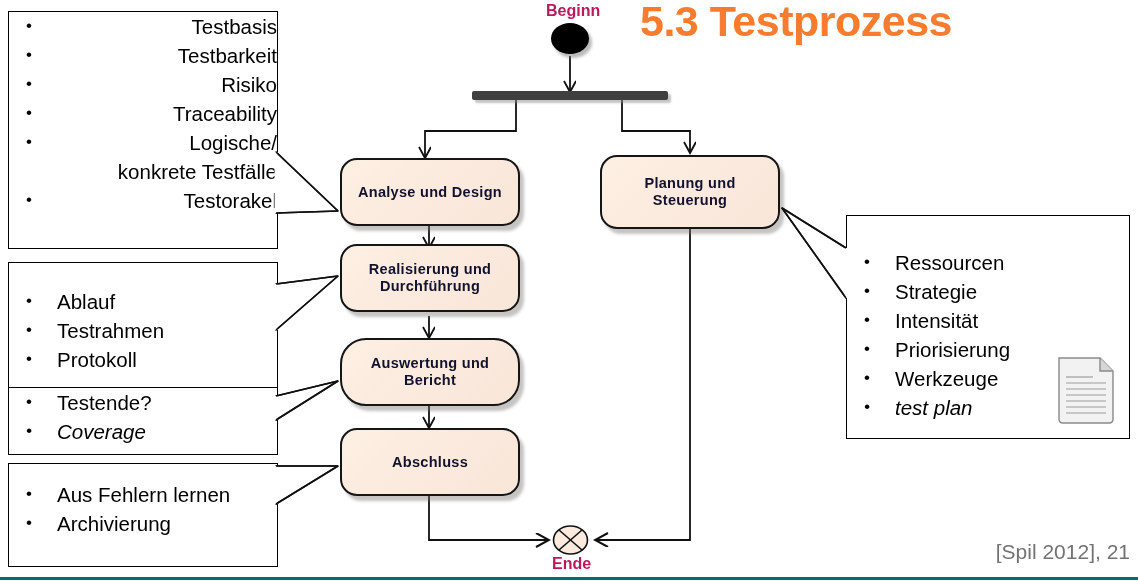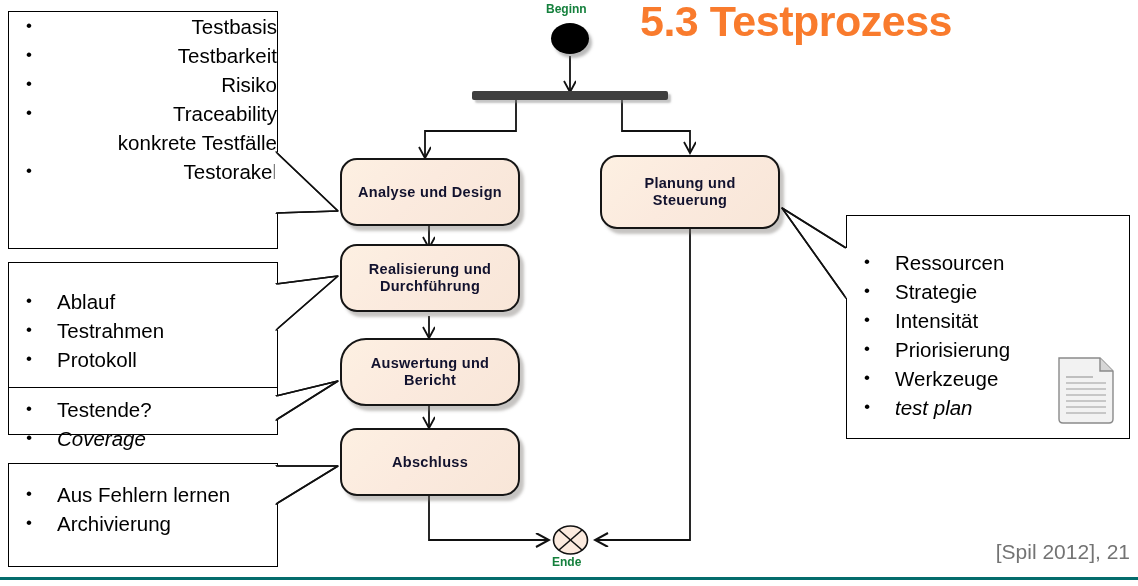--- a/index.html
+++ b/index.html
@@ -84,23 +84,23 @@
   .start-node{
     position:absolute;
     width:38px;height:31px;
     border-radius:50%;
     background:#000000;
     box-shadow:3px 4px 3px rgba(130,130,130,.55);
     z-index:4;
   }
   .node-label{
     position:absolute;
-    font-size:12px;
+    font-size:16px;
     font-weight:bold;
-    color:#15803d;
+    color:#be185d;
     white-space:nowrap;
     z-index:7;
   }
 
   
   .fork-bar{
     position:absolute;
     background:#3f3f3f;
     border-radius:2px;
     box-shadow:3px 3px 2px rgba(140,140,140,.5);
@@ -243,34 +243,35 @@
     <line x1="846" y1="248" x2="782" y2="208" stroke="#111" stroke-width="1.6"></line>
     <line x1="782" y1="208" x2="846" y2="298" stroke="#111" stroke-width="1.6"></line>
   </svg>
 
   <div class="callout" style="left:8px;top:11px;width:270px;height:238px;padding-top:0;text-align:right;">
     <ul>
       <li>Testbasis</li>
       <li>Testbarkeit</li>
       <li>Risiko</li>
       <li>Traceability</li>
+      <li>Logische/</li>
       <li style="padding-left: 48px; list-style: none;" class="no-bullet">konkrete Testfälle</li>
       <li>Testorakel</li>
     </ul>
   </div>
 
   <div class="callout" style="left:8px;top:262px;width:270px;height:128px;padding-top:24px;">
     <ul>
       <li>Ablauf</li>
       <li>Testrahmen</li>
       <li>Protokoll</li>
     </ul>
   </div>
 
-  <div class="callout" style="left:8px;top:387px;width:270px;height:48px;padding-top:7px;">
+  <div class="callout" style="left:8px;top:387px;width:270px;height:68px;">
     <ul>
       <li>Testende?</li>
       <li class="ital">Coverage</li>
     </ul>
   </div>
 
   <div class="callout" style="left:8px;top:463px;width:270px;height:104px;padding-top:16px;">
     <ul>
       <li>Aus Fehlern lernen</li>
       <li>Archivierung</li>

